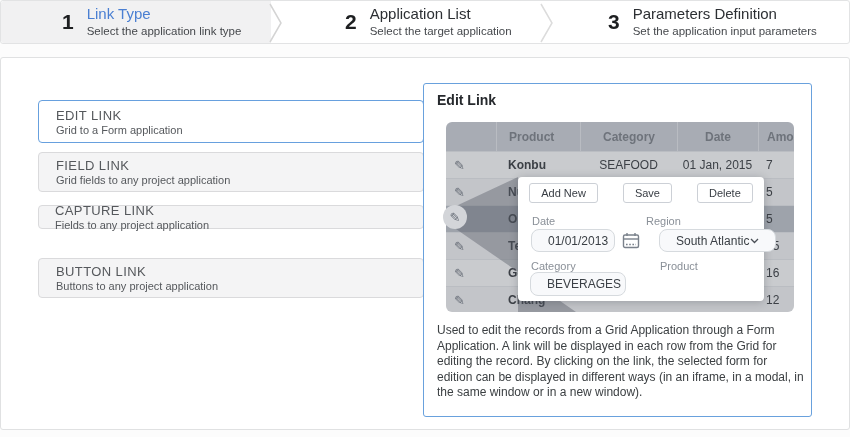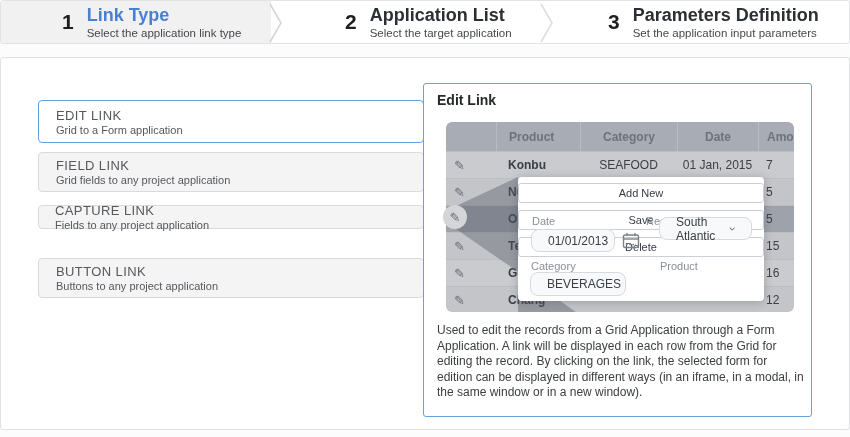--- a/index.html
+++ b/index.html
@@ -11,21 +11,21 @@
   .steps-bar { position:absolute; left:0; top:0; width:850px; height:44px;
     background:#fff; border:1px solid #e2e3e4; border-radius:3px; }
   .step1-bg { position:absolute; left:0; top:0; width:270px; height:42px;
     background:#f1f1f2; border-radius:3px 0 0 3px; }
   .sep { position:absolute; top:1px; }
   .sep1 { left:268px; }
   .sep2 { left:539px; }
   .step { position:absolute; top:0; height:42px; display:flex; align-items:center; }
   .step .num { font-size:21px; font-weight:bold; color:#1d1f21; margin-right:13px; }
   .step .txt { display:flex; flex-direction:column; line-height:1.25; }
-  .step .t { font-size:18px; font-weight:bold; color:#2c2f33; }
+  .step .t { font-size:15px; font-weight:normal; color:#2c2f33; }
   .step .t.active { color:#4a7fd2; }
   .step .s { font-size:11.5px; color:#45484c; }
   .step-1 { left:61px; }
   .step-2 { left:344px; }
   .step-3 { left:607px; }
 
   
   .main-box { position:absolute; left:0; top:57px; width:850px; height:373px;
     background:#fff; border:1px solid #e0e1e2; border-radius:3px; }
 
@@ -71,34 +71,34 @@
     clip-path:polygon(10px 84px, 72px 55px, 72px 190px, 130px 190px, 10px 107px); }
   .sel-circle { position:absolute; left:19px; top:121px; width:24px; height:24px;
     border-radius:50%; background:#d3d5d9; z-index:3;
     display:flex; align-items:center; justify-content:center; }
   .g-row.sel .pencil { visibility:hidden; }
 
   
   .popup { position:absolute; left:94px; top:93px; width:246px; height:124px;
     background:#fff; border-radius:4px; z-index:4;
     box-shadow:0 1px 8px rgba(30,35,45,0.25); }
-  .pbtns { display:flex; justify-content:center; gap:7px; padding-top:6px;flex-direction:column; }
+  .pbtns { display:flex; justify-content:center; gap:25px; padding-top:6px; }
   .pbtns button { height:20px; padding:0 11px; font-size:11px; color:#383d44;
     background:#fff; border:1px solid #ccd0d6; border-radius:3px; cursor:pointer;
     font-family:"Liberation Sans", sans-serif; }
   .pf-label { position:absolute; font-size:11px; color:#8a9098; }
   .inp { position:absolute; background:#f8f9fb; border:1px solid #d6dade; border-radius:8px;
     font-size:12px; color:#3b4046; display:flex; align-items:center; padding:0 16px; }
   .lbl-date     { left:14px;  top:38px; }
   .lbl-region   { left:128px; top:38px; }
   .lbl-category { left:13px;  top:83px; }
   .lbl-product  { left:142px; top:83px; }
   .inp-date     { left:13px;  top:52px; width:84px; height:23px; }
   .cal-icon     { position:absolute; left:104px; top:55px; }
-  .inp-region   { left:141px; top:40px; width:93px; height:23px; justify-content:space-between; }
+  .inp-region   { left:141px; top:52px; width:117px; height:23px; justify-content:space-between; }
   .inp-category { left:12px;  top:95px; width:96px; height:24px; }
   .inp-product  { left:141px; top:95px; width:97px; height:24px; }
 
   
   .desc { position:absolute; left:13px; top:239px; width:368px;
     font-size:12px; line-height:15.5px; color:#3c4043; }
 </style>
 </head>
 <body>
 

